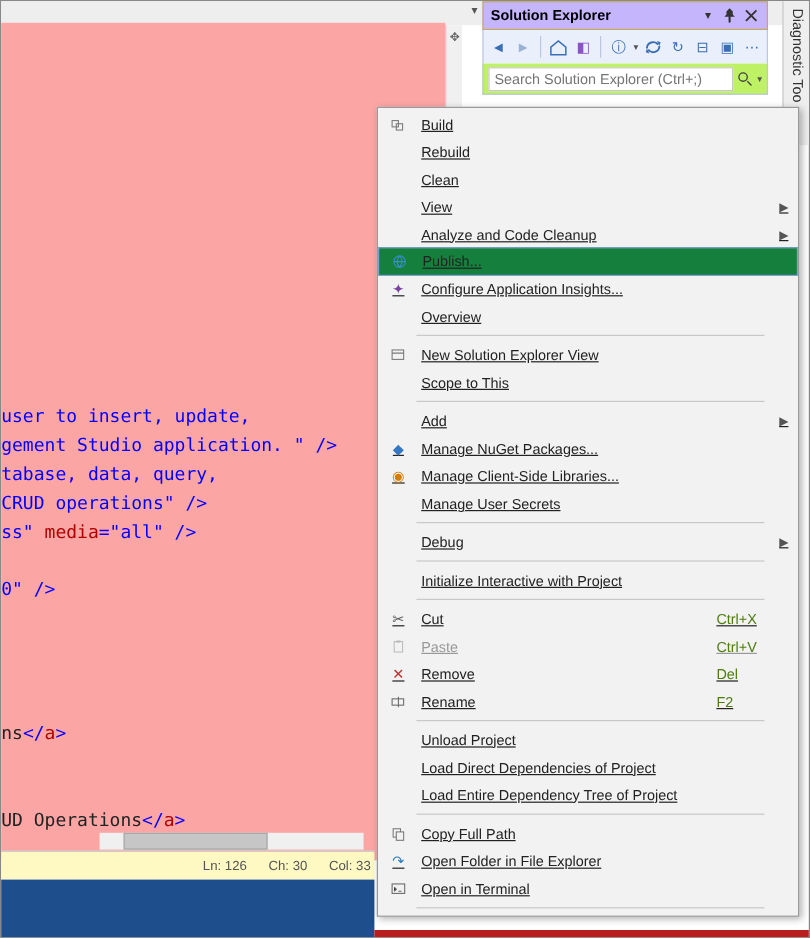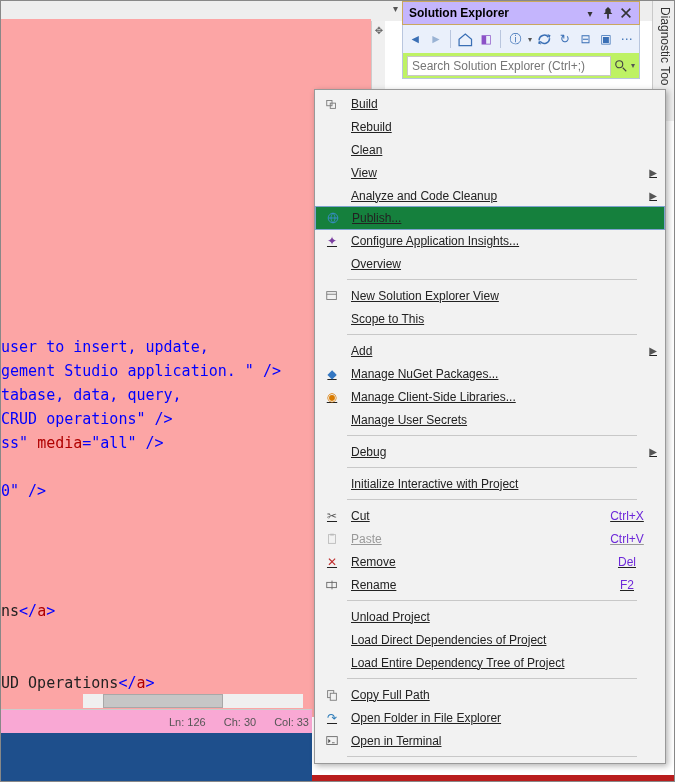--- a/index.html
+++ b/index.html
@@ -28,37 +28,37 @@
   
   .code-area { position:absolute; left:0; top:18px; width:370px; height:698px; background:#fca5a5; overflow:hidden; }
   .code-inner { font-family: Consolas, monospace; font-size:15px; line-height:24px; padding-left:0px; padding-top:316px; }
   .tok-blue { color:#0000ff; }
   .tok-red { color:#b00000; }
   .tok-black { color:#222; }
   
   .splitter { position:absolute; left:370px; top:20px; width:14px; height:694px; background:#f0f0f0; border-left:1px solid #ccc; }
   .splitter .handle { position:absolute; top:4px; left:2px; width:10px; height:12px; color:#666; font-size:10px; text-align:center;}
   
-  .statusbar { position:absolute; left:0; bottom:48px; right:362px; height:24px; background:#f9a8d4; border-top:1px solid #ccc; display:flex; align-items:center; font-size:11px; color:#555; }
+  .statusbar { position:absolute; left:0; bottom:48px; right:362px; height:24px; background:#fef9c3; border-top:1px solid #ccc; display:flex; align-items:center; font-size:11px; color:#555; }
   .statusbar .sb-spacer { width:150px;}
   .statusbar .sb-item { margin-left:18px; }
   .hscroll { position:absolute; left:82px; bottom:73px; width:220px; height:14px; background:#f0f0f0; }
   .hscroll .thumb { position:absolute; left:20px; top:0; width:120px; height:14px; background:#c6c6c6; border:1px solid #a8a8a8;}
   .bottom-blue { position:absolute; left:0; right:362px; bottom:0; height:48px; background:#1e4f8c; }
   .red-underbar { position:absolute; right:0; bottom:0; width:362px; height:6px; background:#b91d1d;}
   
   .ctxmenu { position:absolute; right:8px; top:88px; width:352px; background:#f2f2f2; border:1px solid #999; box-shadow:2px 2px 6px rgba(0,0,0,0.3); padding:2px 0; }
   .menu-col { display:flex; flex-direction:column; }
   .mi { height:23px; display:flex; align-items:center; padding:0 8px 0 6px; position:relative; color:#222;text-decoration:underline; }
   .mi.hover { background:#15803d; border:1px solid #7da2ce; margin:-1px 0; height:24px;}
   .mi.disabled { color:#999; }
   .mi .ico { width:22px; height:16px; margin-right:8px; display:inline-flex; align-items:center; justify-content:center; color:#555; font-size:12px; }
   .mi .lbl { flex:1; font-size:12px; }
   .mi .arrow { font-size:10px; color:#555; }
-  .mi .shortcut { font-size:12px; color:#6d28d9; width:60px; text-align:center;}
+  .mi .shortcut { font-size:12px; color:#4d7c0f; width:60px; text-align:left;}
   .hr { height:1px; background:#c8c8c8; margin:4px 28px 4px 32px;}
   .ico svg { width:14px; height:14px; }
 </style>
 </head>
 <body>
 <div class="root">
 
 <div class="topbar">
   <div class="top-icons">
     <span class="small-arrow">▾</span>

